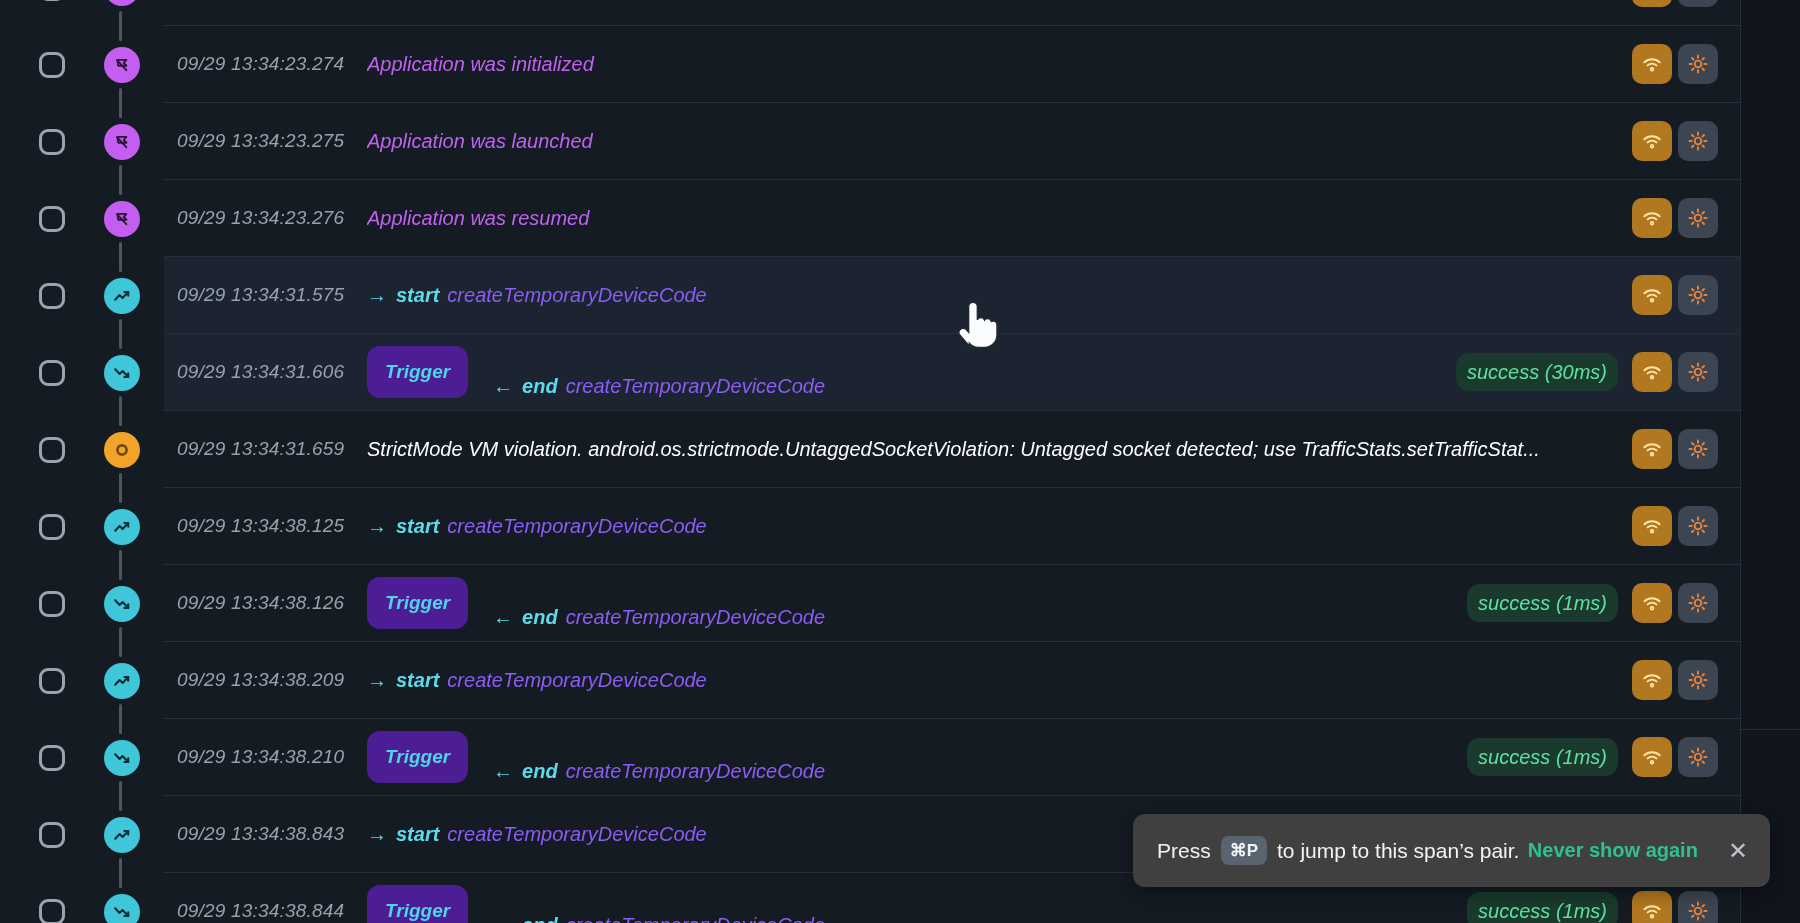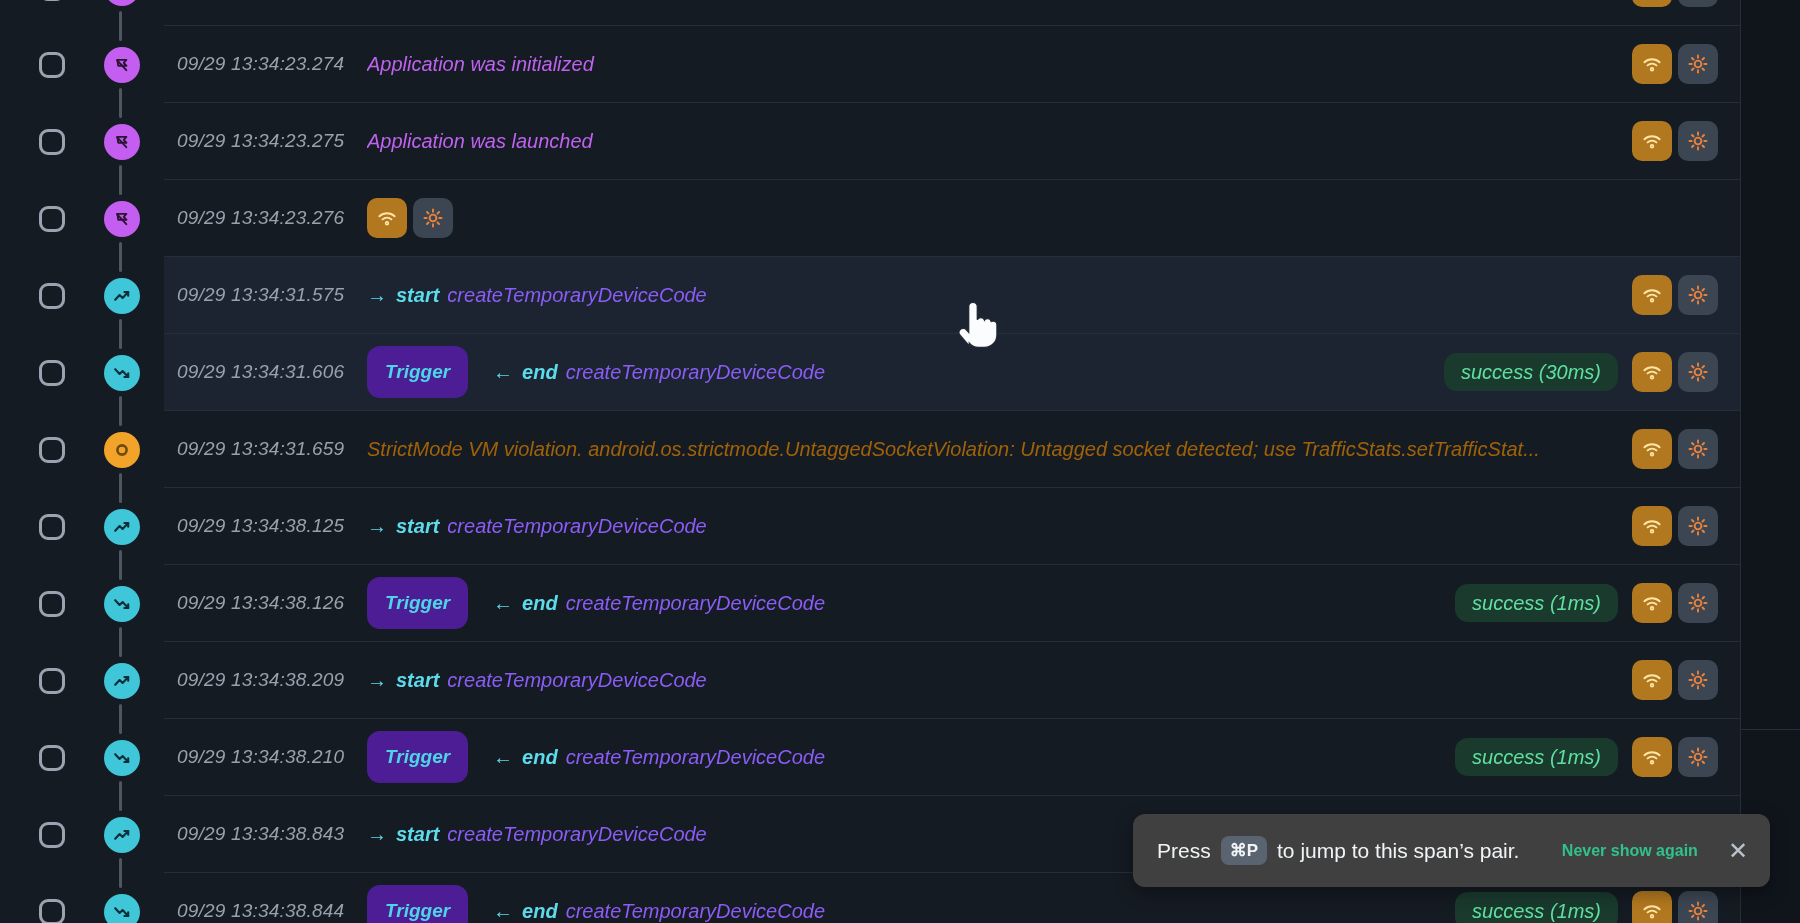--- a/index.html
+++ b/index.html
@@ -41,51 +41,51 @@
 
   .row-main{
     flex:1;margin-right:60px;min-width:0;box-sizing:border-box;
     display:flex;align-items:center;padding-left:13px;
     border-bottom:1px solid #272e39;
     font-style:italic;
   }
   .row.highlight .row-main{background:#1b2430}
 
   .time{width:190px;flex:none;font-size:19px;color:#98a2ad;letter-spacing:.2px}
-  .content{flex:1;min-width:0;display:flex;align-items:center;white-space:nowrap;overflow:hidden;font-size:20px}
+  .content{flex:1;min-width:0;display:flex;align-items:flex-end;white-space:nowrap;overflow:hidden;font-size:20px}
   .trigger-badge{
     flex:none;height:24px;display:inline-flex;align-items:center;padding:14px 18px;border-radius:13px;
     background:#4c1d95;color:#4fd4e5;font-size:19px;font-weight:700;margin-right:25px
   }
   .arrow{color:#5cdbeb;margin-right:9px}
   .kw{color:#5cdbeb;font-weight:700;margin-right:8px}
   .span-name{color:#8b5cf6}
   .kind-breadcrumb .plain{color:#bf62ef}
-  .kind-log .plain{color:#a16207;overflow:hidden;text-overflow:clip}
+  .kind-log .plain{color:#ffffff;overflow:hidden;text-overflow:clip}
 
   .duration-badge{
-    flex:none;height:38px;display:inline-flex;align-items:center;padding:0 17px;border-radius:13px;
+    flex:none;height:38px;display:inline-flex;align-items:center;padding:0 11px;border-radius:13px;
     background:#1a3a2e;color:var(--green);font-size:20px;margin-right:14px
   }
   .sq-btn{
     flex:none;width:40px;height:40px;border-radius:10px;border:none;padding:0;cursor:pointer;
     display:flex;align-items:center;justify-content:center
   }
   .wifi-btn{background:var(--amber);margin-right:6px}
   .sun-btn{background:#3c4652;margin-right:22px}
 
   
   .toast{
     position:absolute;left:1133px;top:814px;width:637px;height:73px;border-radius:12px;background:#404040;
     display:flex;align-items:center;padding:0 22px 0 24px;box-sizing:border-box;z-index:50;
     box-shadow:0 6px 18px rgba(0,0,0,.35)
   }
   .toast-text{font-size:21px;color:#f1f4f6;font-weight:500}
   .kbd{margin:0 10px;background:#5a6370;border-radius:8px;padding:4px 9px;font-size:17px;font-weight:700;color:#f1f4f6;font-family:"Liberation Sans",sans-serif}
-  .toast-action{margin-left:auto;background:none;border:none;padding:0;color:var(--toast-green);font-weight:700;font-size:16px;cursor:pointer;font-family:"Liberation Sans",sans-serif}
+  .toast-action{margin-left:auto;background:none;border:none;padding:0;color:var(--toast-green);font-weight:700;font-size:20px;cursor:pointer;font-family:"Liberation Sans",sans-serif}
   .toast-close{margin-left:30px;background:none;border:none;padding:0;color:#b9c1cb;font-size:24px;line-height:1;cursor:pointer;font-family:"Liberation Sans",sans-serif}
 
   .cursor{position:absolute;left:952px;top:297px;z-index:100;pointer-events:none}
 </style>
 </head>
 <body>
 
 <div class="right-gutter"></div>
 <div class="v-divider"></div>
 <div class="gutter-line"></div>
@@ -224,20 +224,24 @@
       <div class="circle">
         <svg class="ic ic-flag" width="20" height="20" viewBox="0 0 20 20">
           <path d="M5 5.2 L14.3 15.2" fill="none" stroke="#2a1533" stroke-width="1.9" stroke-linecap="round"></path>
           <path d="M5.4 4.9 h9 l-2.7 2.9 2.7 2.9 h-8.2 z" fill="none" stroke="#2a1533" stroke-width="1.9" stroke-linejoin="round"></path>
         </svg>
 
       </div>
     </div>
     <div class="row-main">
       <span class="time">09/29 13:34:23.276</span>
+      <span class="content">
+
+        <span class="plain">Application was resumed</span>
+      </span>
 
       <button class="sq-btn wifi-btn">
         <svg width="24" height="24" viewBox="0 0 22 22">
           <path d="M4 9.4 a10.4 10.4 0 0 1 14 0" fill="none" stroke="#ffe6a8" stroke-width="1.7" stroke-linecap="round"></path>
           <path d="M6.9 12.3 a6.2 6.2 0 0 1 8.2 0" fill="none" stroke="#ffe6a8" stroke-width="1.7" stroke-linecap="round"></path>
           <circle cx="11" cy="15.8" r="1.25" fill="none" stroke="#ffe6a8" stroke-width="1.5"></circle>
         </svg>
       </button>
       <button class="sq-btn sun-btn">
         <svg width="24" height="24" viewBox="0 0 22 22">

